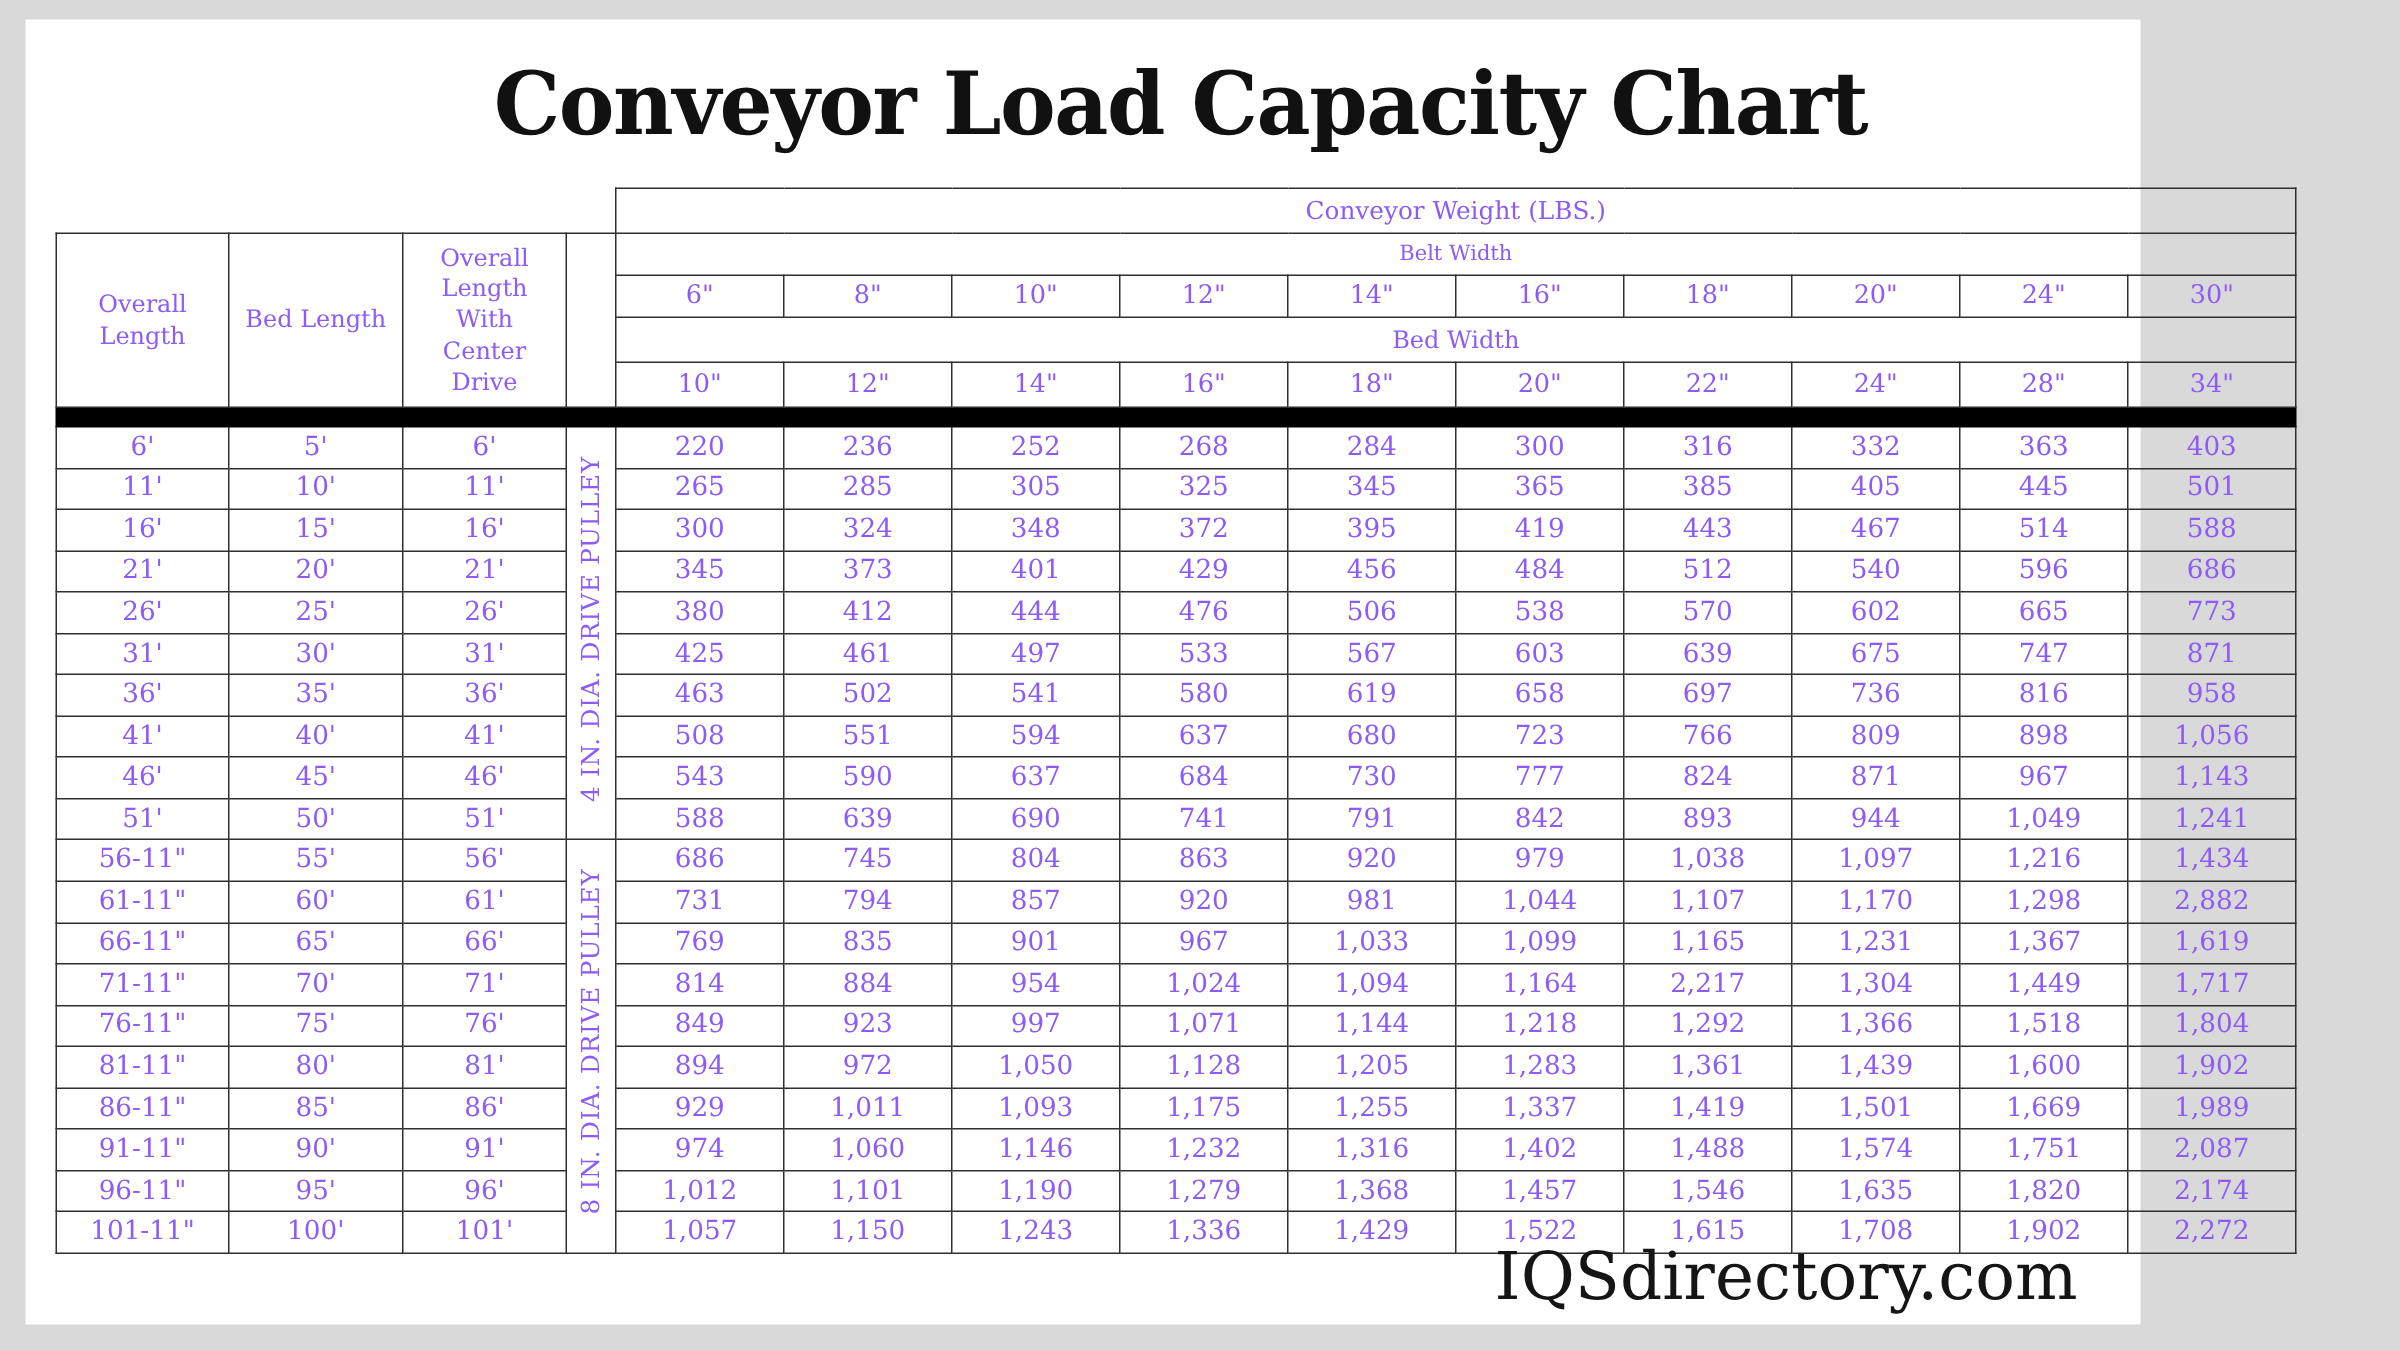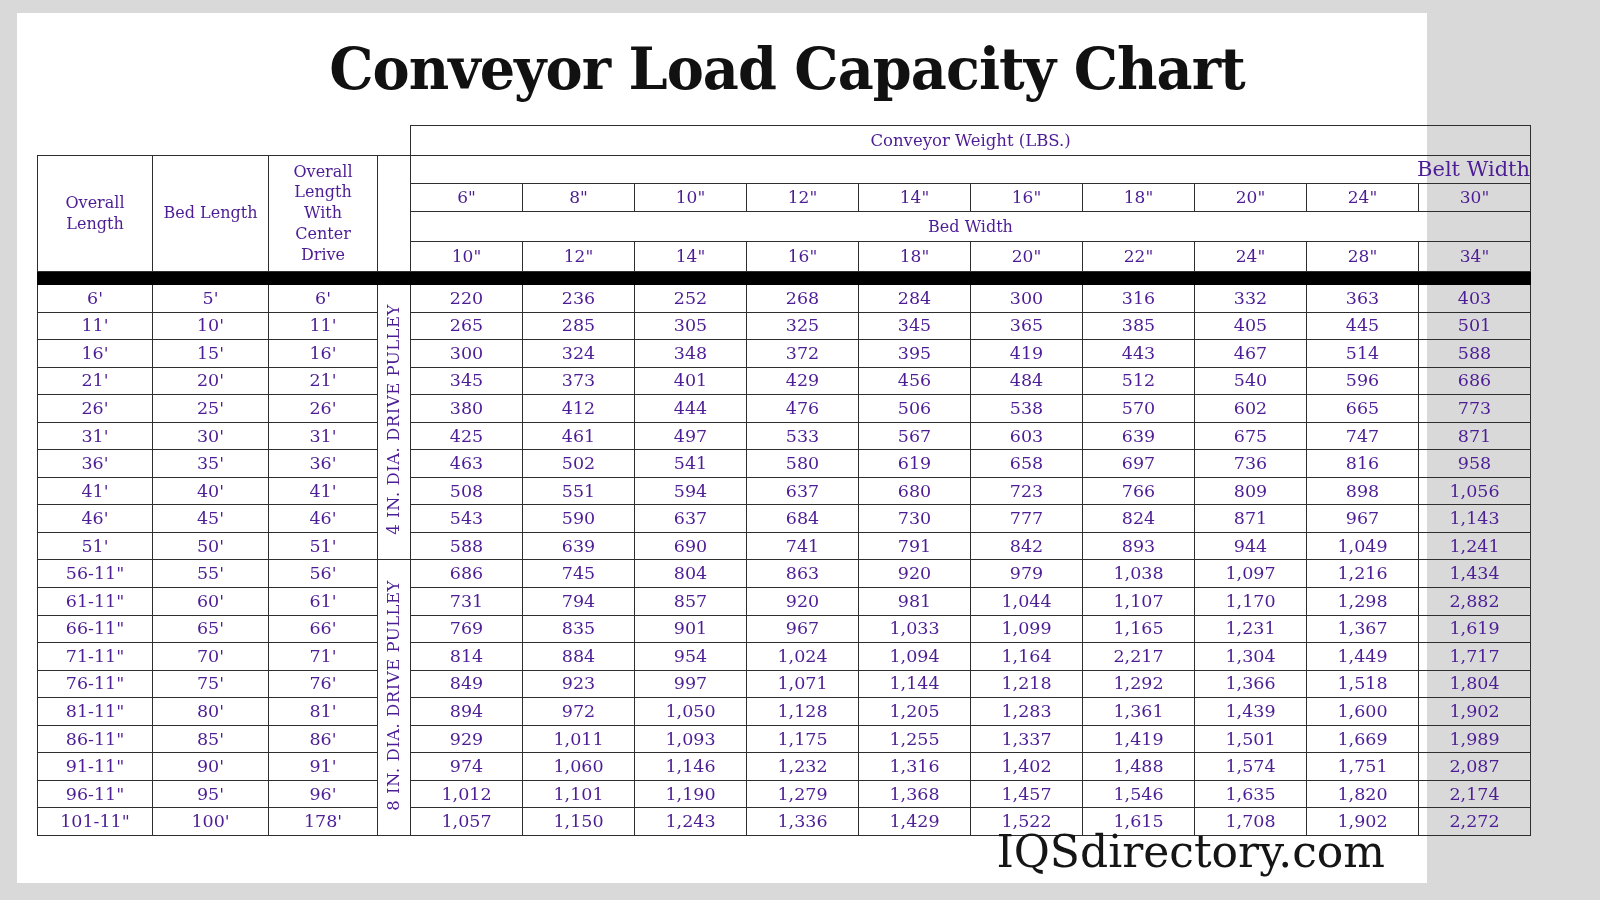--- a/index.html
+++ b/index.html
@@ -26,34 +26,34 @@
     color: #111111;
     letter-spacing: -1px;
     transform: scaleX(0.96);
   }
   .cap-table {
     position: absolute;
     left: 20px; top: 112px;
     width: 1493px;
     border-collapse: collapse;
     table-layout: fixed;
-    color: #4c1d95;
+    color: #8b5cf6;
   }
   .cap-table td {
     border: 1px solid #2e2e2e;
     text-align: center;
     vertical-align: middle;
     padding: 0;
     overflow: hidden;
     font-size: 17px;
     line-height: 1.2;
   }
   td.spacer { border: none; background: transparent; }
   td.cw-cell     { height: 30px; font-size: 16.5px; }
-  td.bw-label    { height: 28px; font-size: 21px; text-align: right; }
+  td.bw-label    { height: 28px; font-size: 14px; }
   td.size-cell   { height: 28px; font-size: 17px; }
   td.bedw-label  { height: 30px; font-size: 16px; }
   td.bedw-cell   { height: 30px; font-size: 17px; }
   td.left-hdr    { font-size: 16px; line-height: 1.3; }
   td.left-hdr .wrap-narrow {
     display: inline-block;
     max-width: 74px;
   }
   td.band {
     background: #000000;
@@ -429,21 +429,21 @@
           <td>1,368</td>
           <td>1,457</td>
           <td>1,546</td>
           <td>1,635</td>
           <td>1,820</td>
           <td>2,174</td>
         </tr>
         <tr class="data-row">
           <td>101-11"</td>
           <td>100'</td>
-          <td>178'</td>
+          <td>101'</td>
           <td>1,057</td>
           <td>1,150</td>
           <td>1,243</td>
           <td>1,336</td>
           <td>1,429</td>
           <td>1,522</td>
           <td>1,615</td>
           <td>1,708</td>
           <td>1,902</td>
           <td>2,272</td>

